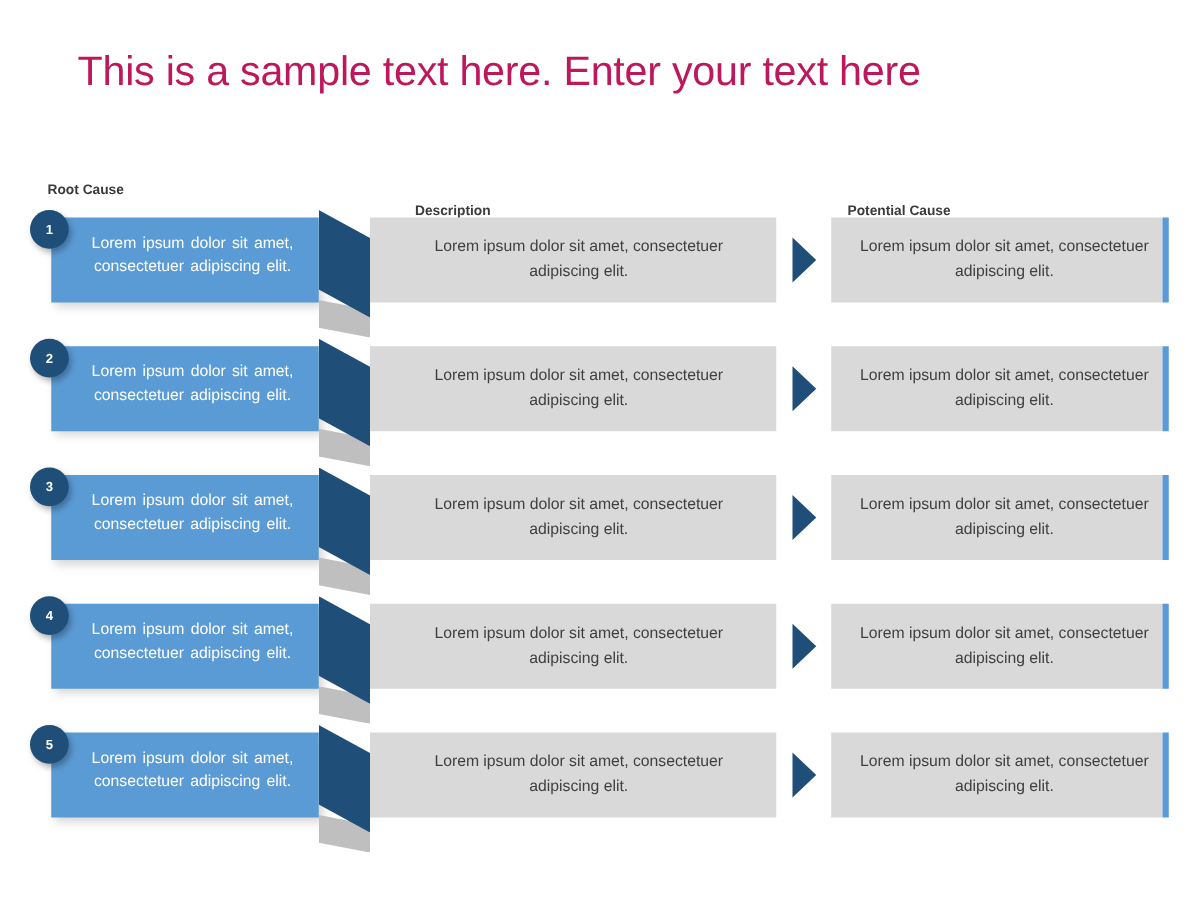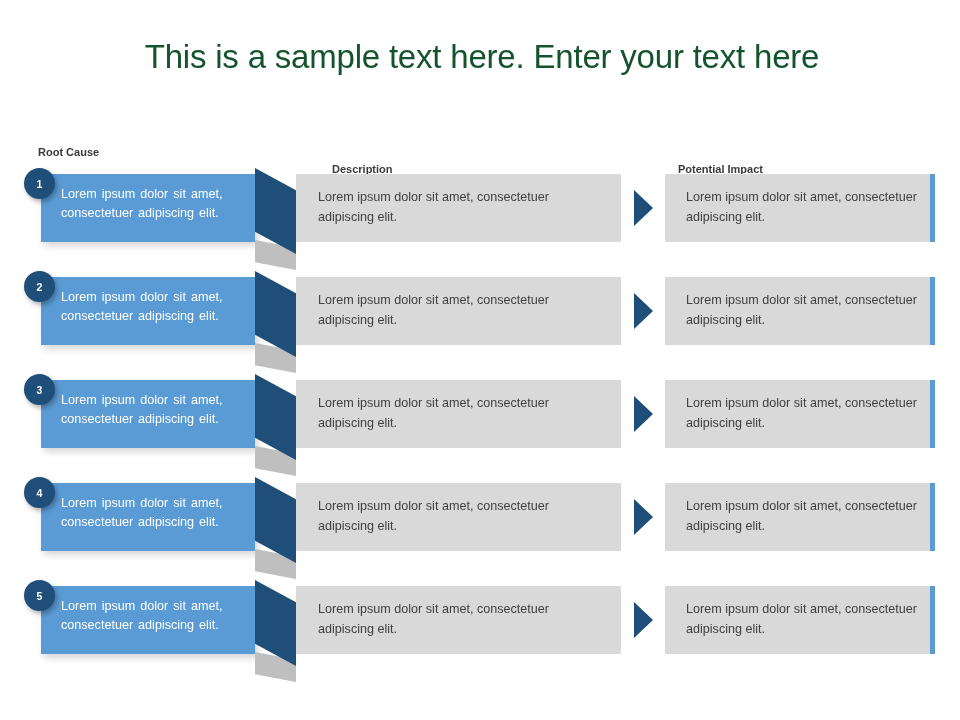--- a/index.html
+++ b/index.html
@@ -23,25 +23,24 @@
   }
 
   
   #slide-title {
     position: absolute;
     left: 62px;
     top: 38px;
     width: 840px;
     font-size: 33px;
     font-weight: 400;
-    color: #14532d;
+    color: #be185d;
     letter-spacing: -0.2px;
     white-space: nowrap;
     font-family: "Liberation Sans", sans-serif;
-    text-align: center;
   }
 
   
   .col-header {
     position: absolute;
     font-size: 11px;
     font-weight: bold;
     color: #3a3a3a;
     letter-spacing: 0px;
     white-space: nowrap;
@@ -49,20 +48,21 @@
   #hdr-root   { left: 38px;  top: 146px; }
   #hdr-desc   { left: 332px; top: 163px; }
   #hdr-impact { left: 678px; top: 163px; }
 
   
   .row {
     position: absolute;
     left: 0;
     width: 920px;
     height: 102px;
+    text-align: center;
   }
 
   
   .blue-box {
     position: absolute;
     left: 41px;
     top: 6px;
     width: 214px;
     height: 68px;
     background: #5b9bd5;
@@ -178,21 +178,21 @@
 </style>
 </head>
 <body>
 
 <div id="slide">
 
   <div id="slide-title">This is a sample text here. Enter your text here</div>
 
   <div class="col-header" id="hdr-root">Root Cause</div>
   <div class="col-header" id="hdr-desc">Description</div>
-  <div class="col-header" id="hdr-impact">Potential Impact</div>
+  <div class="col-header" id="hdr-impact">Potential Cause</div>
 
   <div class="row" style="top:168px;">
     <div class="ribbon-grey" style="top:72px; clip-path: polygon(0 0, 100% 26%, 100% 100%, 0 74%);"></div>
     <div class="ribbon-navy" style="clip-path: polygon(0 0, 100% 26%, 100% 100%, 0 74%);"></div>
     <div class="blue-box">
       <div class="blue-box-text">Lorem ipsum dolor sit amet, consectetuer adipiscing elit.</div>
     </div>
     <div class="badge">1</div>
     <div class="desc-box">
       <div class="desc-text">Lorem ipsum dolor sit amet, consectetuer adipiscing elit.</div>

